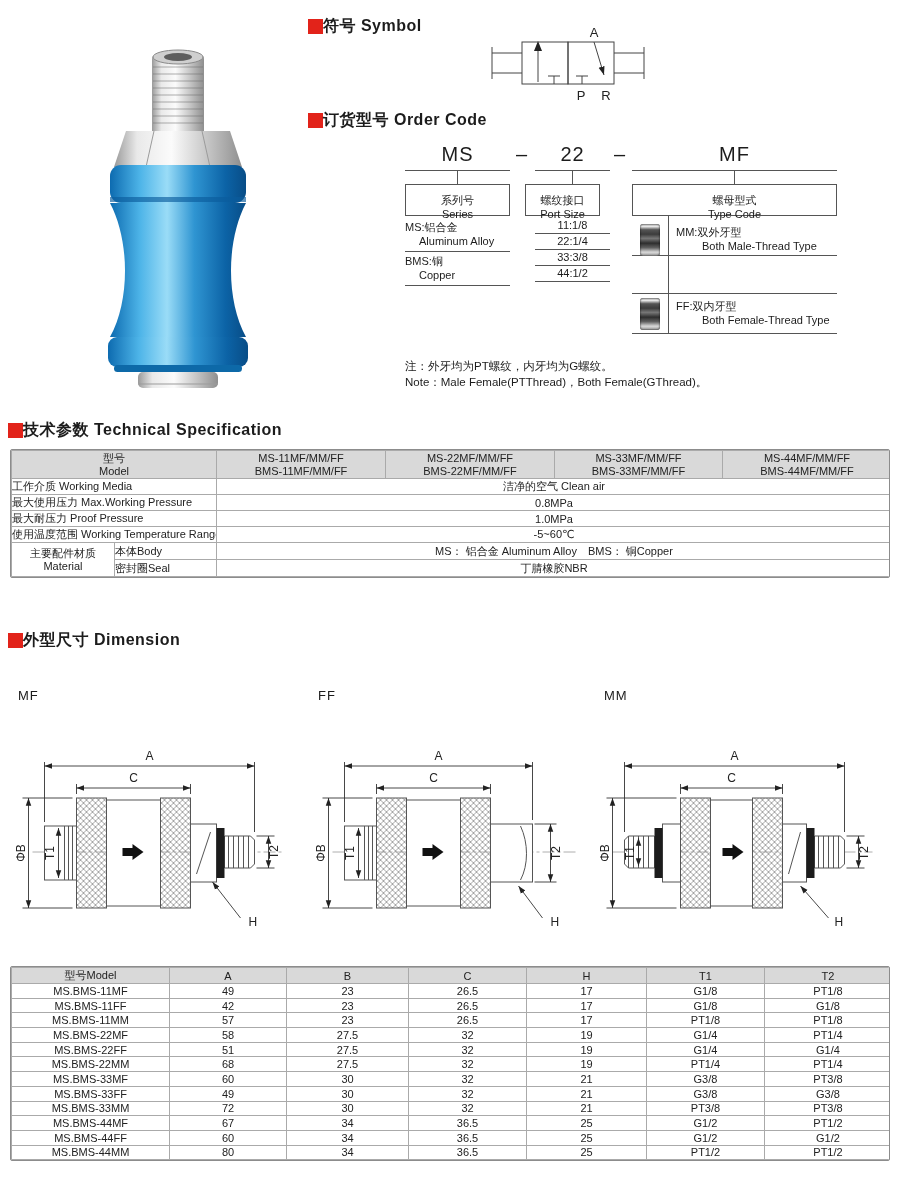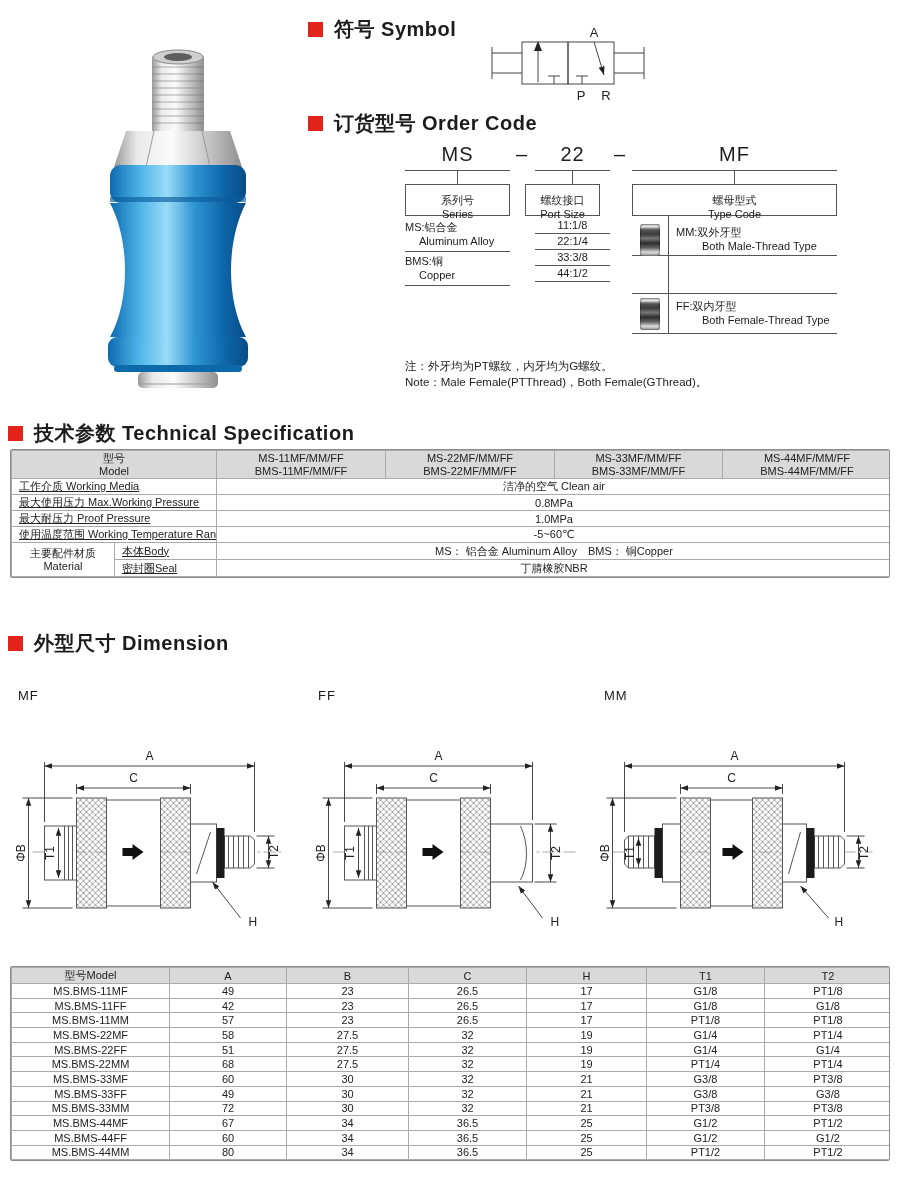--- a/index.html
+++ b/index.html
@@ -1,21 +1,21 @@
 <!DOCTYPE html>
 <html><head>
 <meta charset="utf-8">
 <style>
   :root{ --red:#e2231a; --ink:#1c1c1c; --line:#555; --tline:#aaaaaa; --tborder:#8c8c8c; --hdrbg:#d9d9d9; }
   *{margin:0;padding:0;box-sizing:border-box;}
   html,body{background:#fff;}
   body{font-family:"Liberation Sans","DejaVu Sans",sans-serif;color:var(--ink);}
   #page{position:relative;width:900px;height:1177px;background:#fff;overflow:hidden;}
 
-  .sec-head{position:absolute;display:flex;align-items:center;gap:11px;font-size:20px;font-weight:bold;letter-spacing:.5px;}
+  .sec-head{position:absolute;display:flex;align-items:center;font-size:16px;font-weight:bold;letter-spacing:.5px;}
   .red-sq{width:15px;height:15px;background:var(--red);flex:0 0 auto;}
 
   
   .order-wrap{position:absolute;left:400px;top:142px;width:448px;height:252px;font-size:11px;}
   .oc-code{position:absolute;top:0;height:24px;font-size:20px;letter-spacing:1px;text-align:center;line-height:24px;}
   .oc-line{position:absolute;border-top:1px solid var(--line);}
   .oc-drop{position:absolute;border-left:1px solid var(--line);}
   .oc-box{position:absolute;top:42px;height:32px;border:1px solid var(--line);text-align:center;line-height:14px;padding-top:8px;}
   .oc-item{position:absolute;width:105px;left:5px;line-height:14px;border-bottom:1px solid var(--line);padding-bottom:3px;}
   .oc-item .en{padding-left:14px;}
@@ -29,21 +29,21 @@
   .oc-note{position:absolute;left:5px;top:216px;font-size:11.5px;line-height:16px;white-space:nowrap;}
 
   
   .tblwrap{position:absolute;border:1px solid var(--tborder);border-radius:2px;overflow:hidden;background:#fff;}
   table{border-collapse:collapse;width:100%;font-size:11px;color:#222;table-layout:fixed;}
   td,th{border:1px solid var(--tline);text-align:center;font-weight:normal;overflow:hidden;white-space:nowrap;}
   tr.hdr td, thead th{background:var(--hdrbg);}
   .spec tr.hdr{height:28px;}
   .spec tr.r{height:16px;}
   .spec tr.m{height:17px;}
-  .spec td.lbl{text-align:left;padding-left:7px;text-decoration:underline;}
+  .spec td.lbl{text-align:left;}
   .two{line-height:13px;}
   .dimtbl thead tr{height:15px;}
   .dimtbl tbody tr{height:14.7px;}
 
   
   .draw{position:absolute;width:290px;height:252px;}
   .draw .dlabel{position:absolute;left:6px;top:0;font-size:13px;letter-spacing:1px;}
   .draw svg{position:absolute;left:0;top:22px;}
 
   svg text{font-family:"Liberation Sans","DejaVu Sans",sans-serif;}

